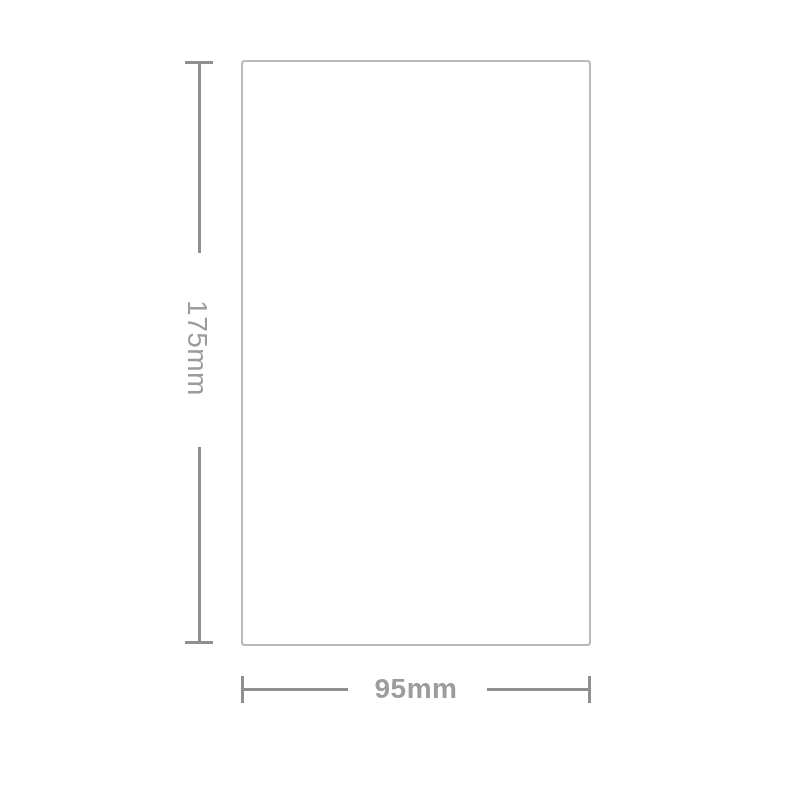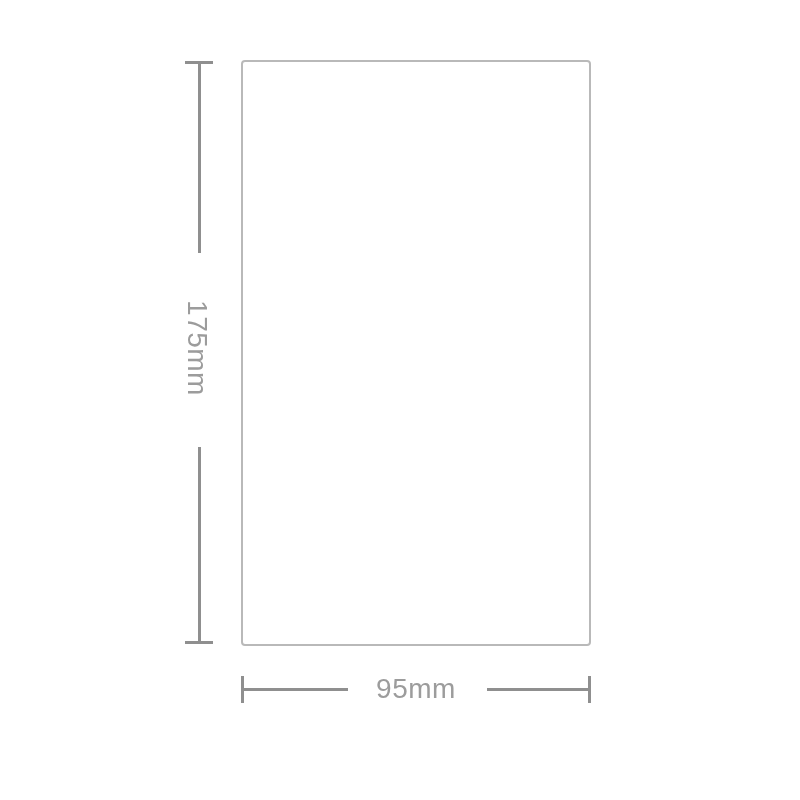--- a/index.html
+++ b/index.html
@@ -45,20 +45,21 @@
     -webkit-user-select: none;
     user-select: none;
   }
   .height-label {
     left: 197px; top: 348px;
     transform: translate(-50%, -50%) rotate(90deg);
   }
   .width-label {
     left: 416px; top: 689px;
     transform: translate(-50%, -50%);
+    font-weight: bold;
   }
 </style>
 </head>
 <body>
 
 <div class="canvas">
 
   <div class="outline-rect"></div>
 
   <div>

